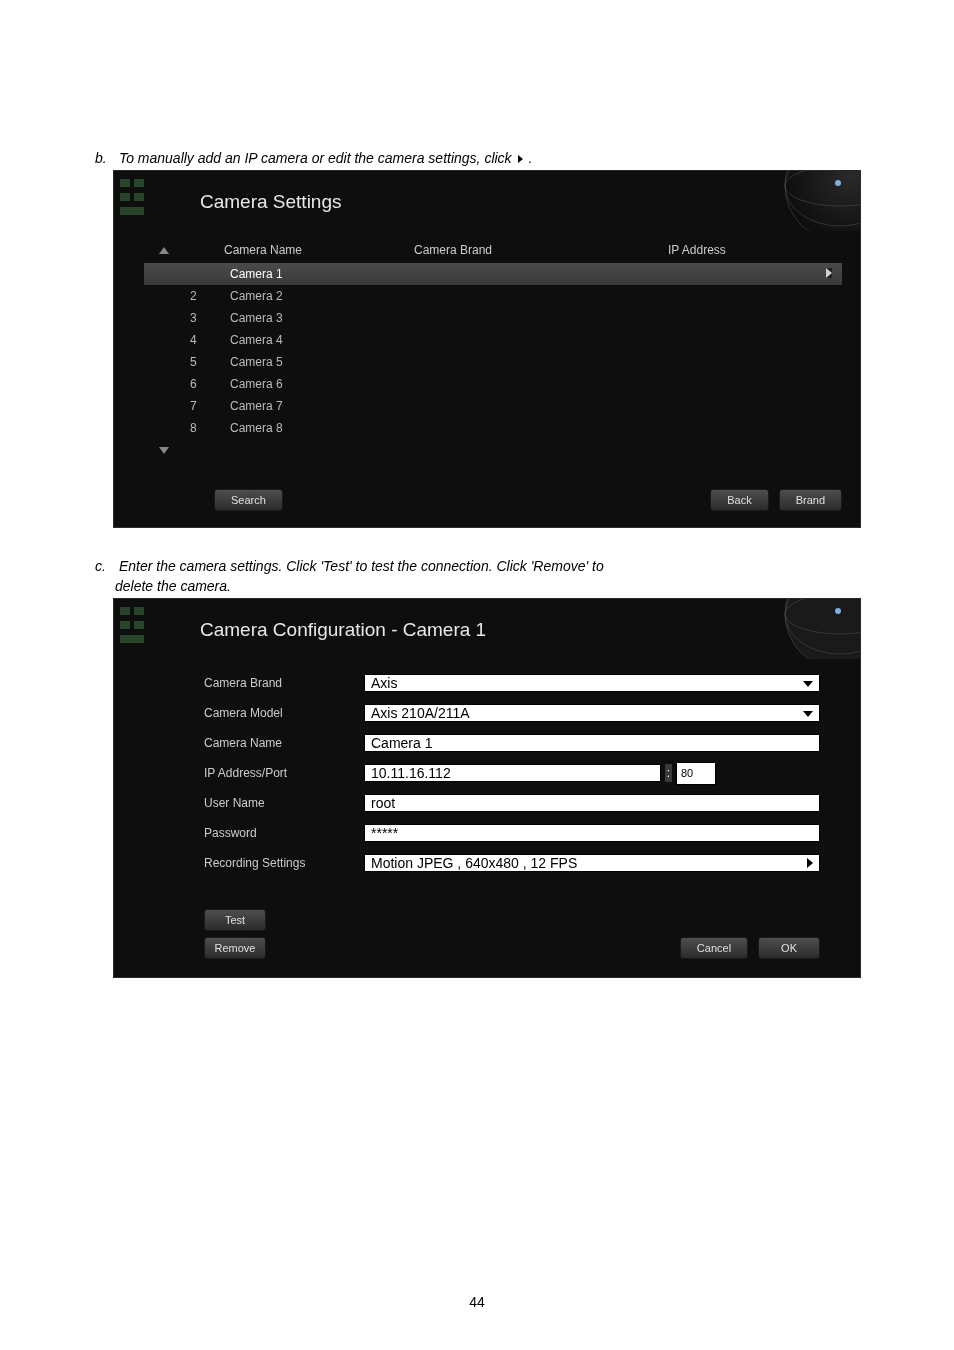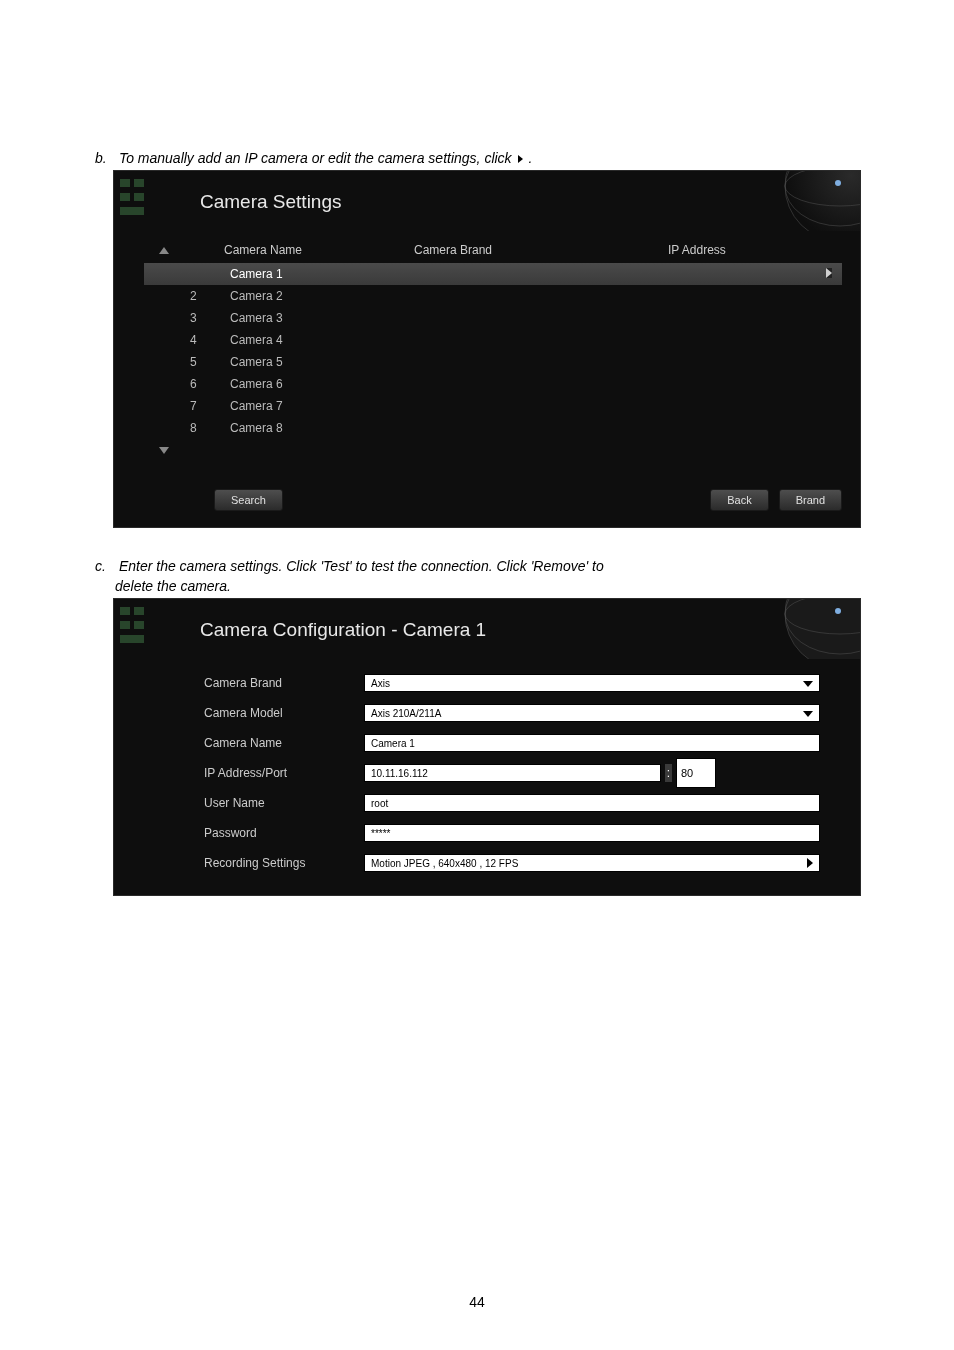--- a/index.html
+++ b/index.html
@@ -169,21 +169,21 @@
     flex:1;
     display:flex;
     align-items:center;
     gap:4px;
   }
   .field-box {
     flex:1;
     height:18px;
     background:#ffffff;
     border:1px solid #000;
-    font-size:10px;
+    font-size:14px;
     color:#000;
     padding:0 6px;
     display:flex;
     align-items:center;
     position:relative;
     box-sizing:border-box;
   }
   .field-box.select::after{
     content:"";
     position:absolute;
@@ -208,21 +208,21 @@
     color:#fff;
     font-size:12px;
     padding:0 2px;
     background:#3a3a3a;
     height:18px;
     display:flex;
     align-items:center;
   }
   .port-box {
     width:40px;
-    height:30px;
+    height:23px;
     background:#fff;
     border:1px solid #000;
     font-size:11px;
     color:#000;
     padding:0 4px;
     box-sizing:border-box;
     display:flex;
     align-items:center;
   }
 
@@ -489,16 +489,26 @@
         <div class="cfg-label">Recording Settings</div>
         <div class="cfg-field">
           <div class="field-box arrow-right">
             <span>Motion JPEG , 640x480 , 12 FPS</span>
             <span></span>
           </div>
         </div>
       </div>
     </div>
 
+    <div class="cfg-footer">
+      <div class="cfg-footer-left">
+        <div class="btn small">Test</div>
+        <div class="btn small">Remove</div>
+      </div>
+      <div class="cfg-footer-right">
+        <div class="btn">Cancel</div>
+        <div class="btn" style="padding:0 22px">OK</div>
+      </div>
+    </div>
   </div>
 
   <div class="page-number">44</div>
 </div>
 
 </body></html>

